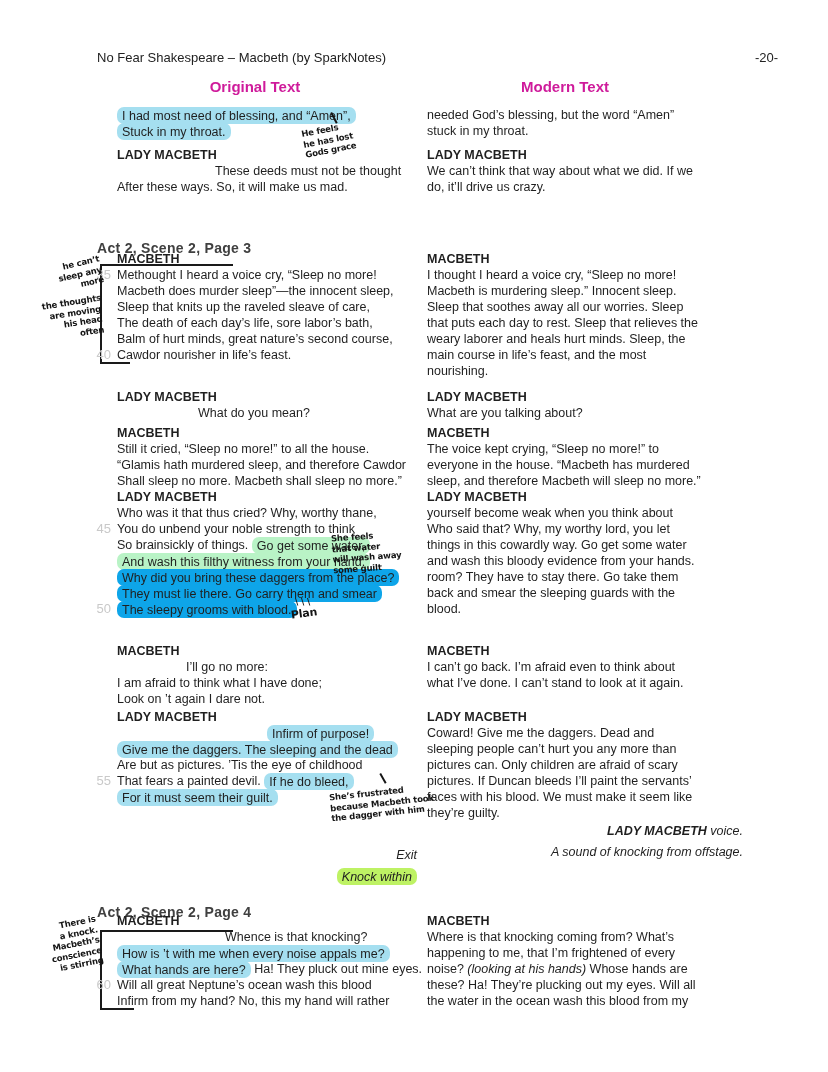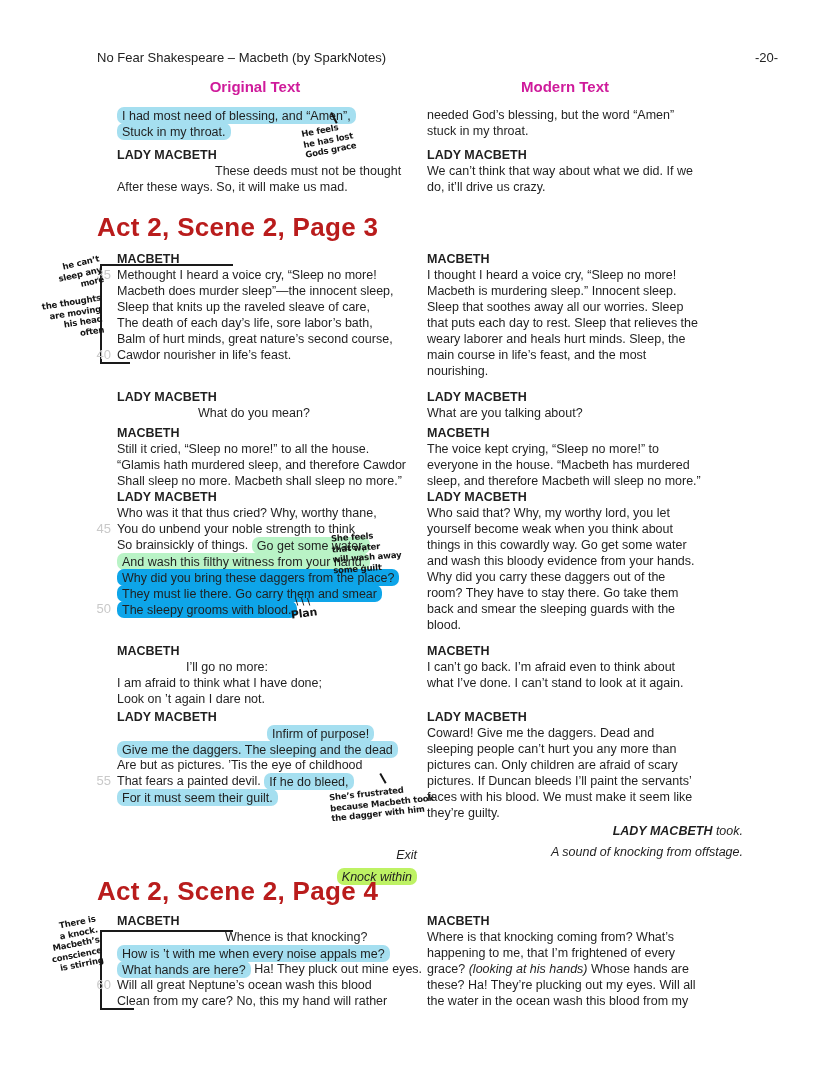--- a/index.html
+++ b/index.html
@@ -3,21 +3,21 @@
 <meta charset="utf-8">
 <style>
   html,body{margin:0;padding:0;}
   body{
     width:828px;height:1072px;position:relative;background:#ffffff;
     font-family:"Liberation Sans", sans-serif;color:#1f1f1f;overflow:hidden;
   }
   .abs{position:absolute;}
   .hdr{top:50px;font-size:13px;color:#222;}
   .colhead{font-size:15px;font-weight:700;color:#cf1b9b;text-align:center;}
-  .scene{font-size:26px;font-weight:700;color:#b91c1c;letter-spacing:.3px;}
+  .scene{font-size:14px;font-weight:700;color:#404040;letter-spacing:.3px;margin-top:28px;}
   .blk{position:absolute;}
   .col-l{left:117px;width:300px;}
   .col-r{left:427px;width:316px;}
   .ln{height:16px;line-height:16px;font-size:12.5px;white-space:nowrap;position:relative;}
   .sp{font-weight:700;}
   .gap{height:8px;}
   .lnum{position:absolute;left:-32px;width:26px;text-align:right;color:#c9c9c9;font-size:13px;}
   .hl{padding:1.5px 5px;border-radius:7px;}
   .hl-c{background:#a5dff0;}
   .hl-g{background:#b9f3c6;}
@@ -141,25 +141,24 @@
   <div>She feels</div>
   <div>that water</div>
   <div>will wash away</div>
   <div>some guilt</div>
 </div>
 <div class="hand" style="left:295px;top:597px;font-size:9px;">\ \ \</div>
 <div class="hand" style="left:291px;top:609px;font-size:11px;transform:rotate(-8deg);">Plan</div>
 
 <div class="blk col-r" style="top:489px;">
   <div class="ln sp">LADY MACBETH</div>
+  <div class="ln">yourself become weak when you think about</div>
   <div class="ln">Who said that? Why, my worthy lord, you let</div>
-  <div class="ln">yourself become weak when you think about</div>
   <div class="ln">things in this cowardly way. Go get some water</div>
   <div class="ln">and wash this bloody evidence from your hands.</div>
-  <div class="ln">Why did you carry these daggers out of the</div>
   <div class="ln">room? They have to stay there. Go take them</div>
   <div class="ln">back and smear the sleeping guards with the</div>
   <div class="ln">blood.</div>
 </div>
 
 <div class="blk col-l" style="top:643px;">
   <div class="ln sp">MACBETH</div>
   <div class="ln" style="padding-left:69px;">I’ll go no more:</div>
   <div class="ln">I am afraid to think what I have done;</div>
   <div class="ln">Look on ’t again I dare not.</div>
@@ -194,47 +193,47 @@
   <div class="ln">faces with his blood. We must make it seem like</div>
   <div class="ln">they’re guilty.</div>
 </div>
 
 <div class="blk col-l" style="top:847px;">
   <div class="ln it right">Exit</div>
   <div style="height:5px;"></div>
   <div class="ln it right"><span class="hl hl-y">Knock within</span></div>
 </div>
 <div class="blk col-r" style="top:823px;">
-  <div class="ln right"><span class="bi">LADY MACBETH</span><span class="it"> took.</span></div>
+  <div class="ln right"><span class="bi">LADY MACBETH</span><span class="it"> voice.</span></div>
   <div style="height:5px;"></div>
   <div class="ln it right">A sound of knocking from offstage.</div>
 </div>
 
 <div class="abs scene" style="left:97px;top:876px;">Act 2, Scene 2, Page 4</div>
 
 <div class="bar" style="left:100px;top:930px;width:133px;height:1.8px;"></div>
 <div class="bar" style="left:100px;top:930px;width:1.8px;height:80px;"></div>
 <div class="bar" style="left:100px;top:1008px;width:34px;height:1.8px;"></div>
 
 <div class="blk col-l" style="top:913px;">
   <div class="ln sp">MACBETH</div>
   <div class="ln" style="padding-left:108px;">Whence is that knocking?</div>
   <div class="ln"><span class="hl hl-c">How is ’t with me when every noise appals me?</span></div>
   <div class="ln"><span class="hl hl-c">What hands are here?</span><span> Ha! They pluck out mine eyes.</span></div>
   <div class="ln"><span class="lnum">60</span><span>Will all great Neptune’s ocean wash this blood</span></div>
-  <div class="ln">Clean from my care? No, this my hand will rather</div>
+  <div class="ln">Infirm from my hand? No, this my hand will rather</div>
 </div>
 <div class="hand" style="left:48px;top:918px;transform:rotate(-11deg);text-align:right;width:52px;">
   <div>There is</div>
   <div>a knock.</div>
   <div>Macbeth’s</div>
   <div>conscience</div>
   <div>is stirring</div>
 </div>
 
 <div class="blk col-r" style="top:913px;">
   <div class="ln sp">MACBETH</div>
   <div class="ln">Where is that knocking coming from? What’s</div>
   <div class="ln">happening to me, that I’m frightened of every</div>
-  <div class="ln"><span>grace? </span><span class="it">(looking at his hands)</span><span> Whose hands are</span></div>
+  <div class="ln"><span>noise? </span><span class="it">(looking at his hands)</span><span> Whose hands are</span></div>
   <div class="ln">these? Ha! They’re plucking out my eyes. Will all</div>
   <div class="ln">the water in the ocean wash this blood from my</div>
 </div>
 
 </body></html>

